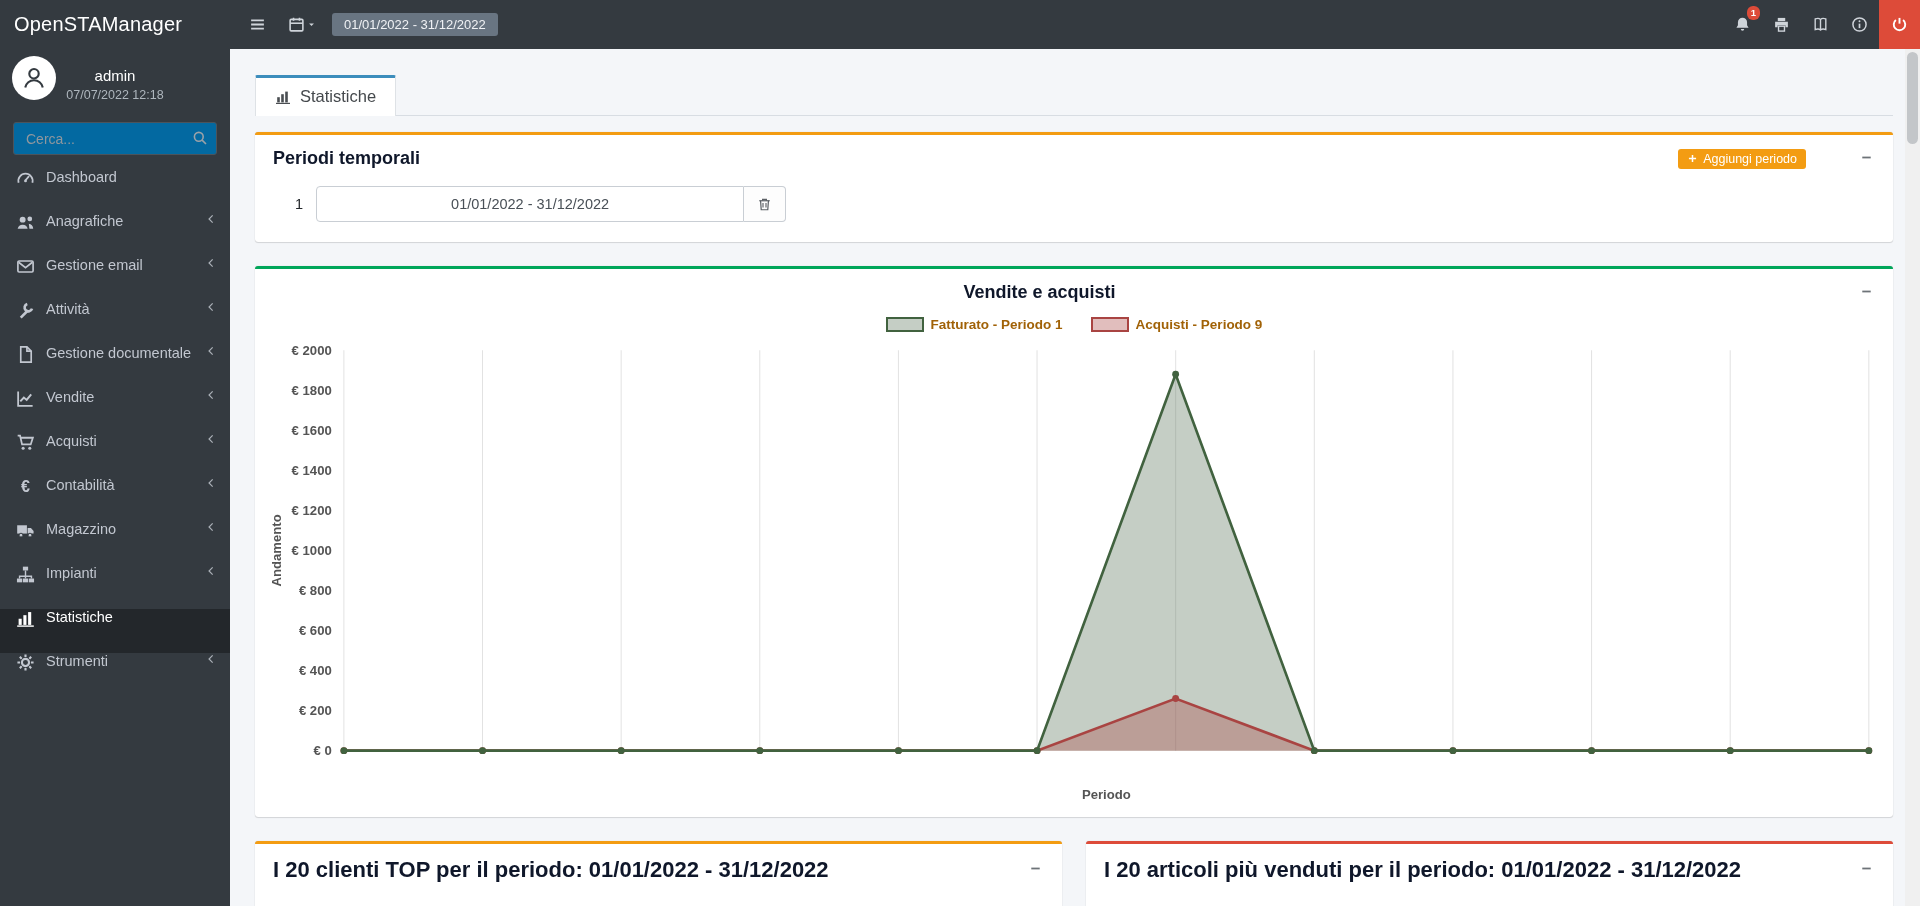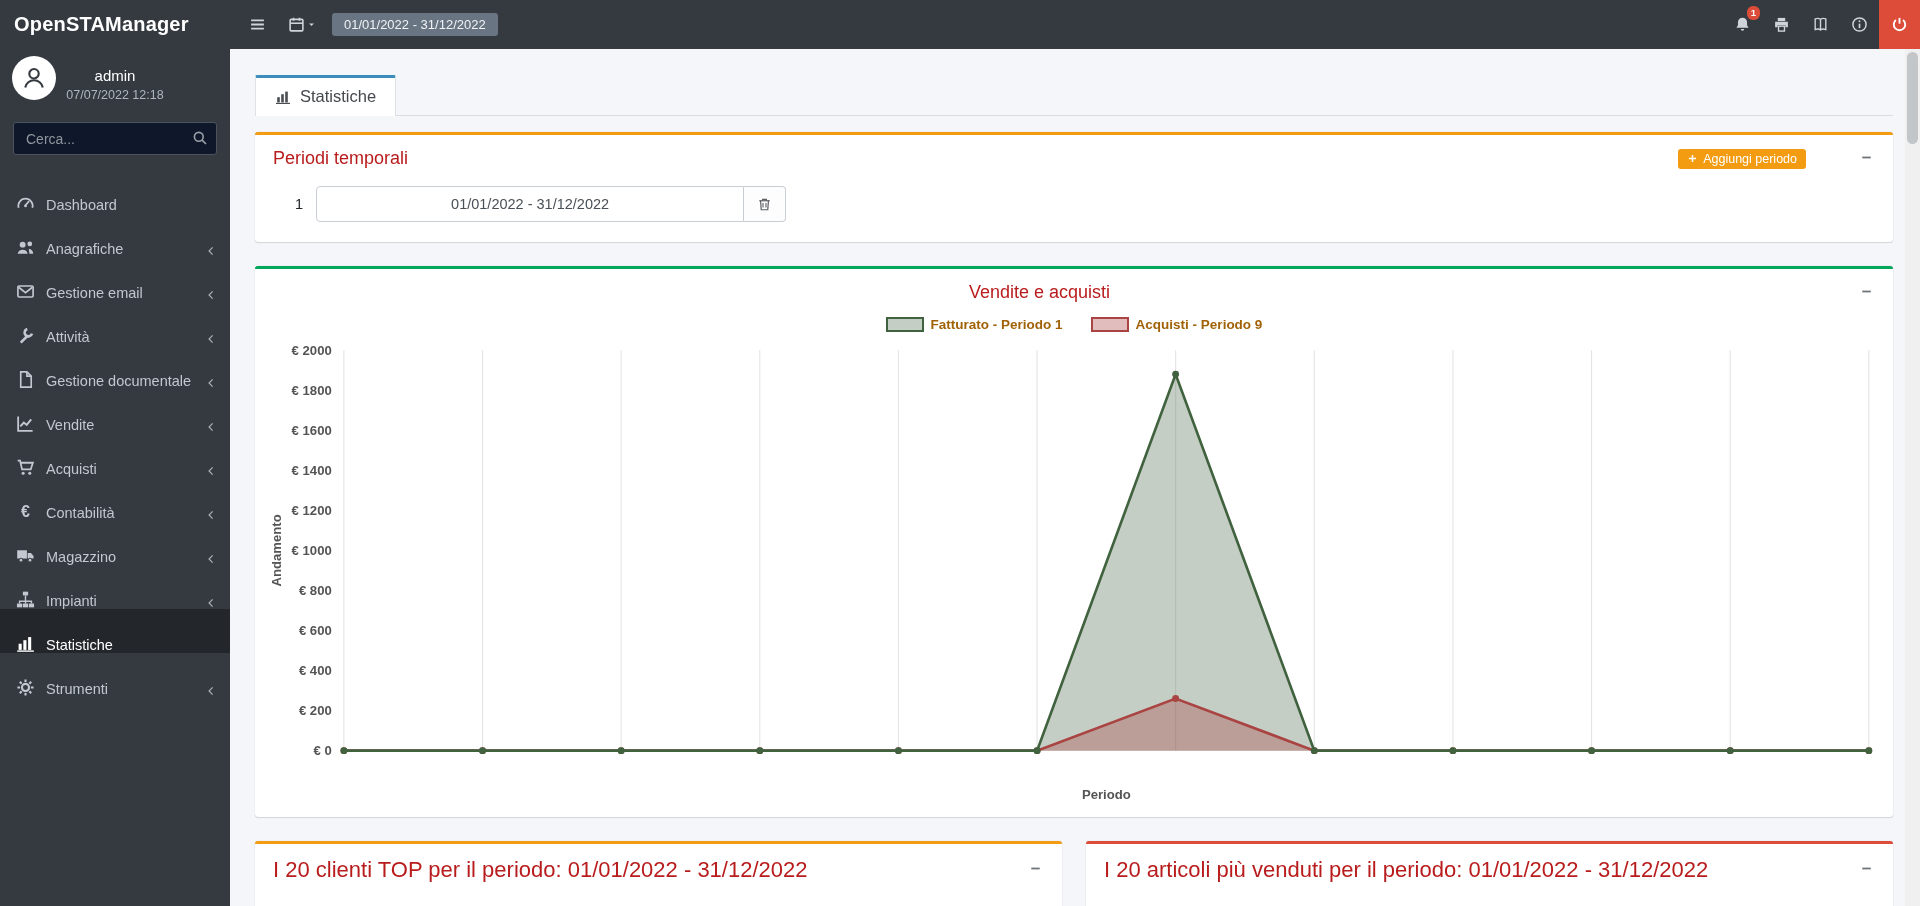--- a/index.html
+++ b/index.html
@@ -4,32 +4,32 @@
 <style>
 *{box-sizing:border-box;margin:0;padding:0}
 html,body{width:1920px;height:906px;overflow:hidden}
 body{font-family:"Liberation Sans","DejaVu Sans",sans-serif;background:var(--content-bg,#f4f6f9);position:relative}
 button{font-family:inherit;background:none;border:none;cursor:pointer;color:inherit}
 .icon{display:inline-flex;width:17px;height:17px;flex:none}
 .icon svg{width:100%;height:100%;display:block}
 
 
 .sidebar{position:absolute;left:0;top:0;width:230px;height:100%;background:var(--sidebar-bg,#343a40);z-index:5}
-.brand{height:49px;display:flex;align-items:center;padding-left:14px;color:#fff;font-size:20px;font-weight:bold;letter-spacing:.2px;cursor:pointer}
+.brand{height:49px;display:flex;align-items:center;padding-left:14px;color:#fff;font-size:20px;font-weight:normal;letter-spacing:.2px;cursor:pointer}
 .user-panel{position:relative;padding:9px 10px 10px;text-align:center}
 .avatar{position:absolute;left:12px;top:7px;width:44px;height:44px;border-radius:50%;background:#fff;color:#343a40;display:flex;align-items:center;justify-content:center}
 .avatar .icon{width:26px;height:26px}
 .user-name{color:#fff;font-size:15px;line-height:20px;margin-top:8px}
 .user-date{color:#aeb6bd;font-size:12.5px;margin-top:2px}
 .search-box{position:relative;margin:10px 13px 14px}
-.search-box input{width:100%;height:33px;background:#0f172a;border:1px solid #4b545c;border-radius:3px;color:#d0d4d9;font-size:14px;padding:0 34px 0 12px;outline:none}
+.search-box input{width:100%;height:33px;background:#0369a1;border:1px solid #4b545c;border-radius:3px;color:#d0d4d9;font-size:14px;padding:0 34px 0 12px;outline:none}
 .search-box input::placeholder{color:#8f979e}
 .search-ico{position:absolute;right:9px;top:8px;color:#9aa1a8;cursor:pointer;width:16px;height:16px}
 .menu{display:flex;flex-direction:column;margin-top:2px}
-.menu-item{position:relative;display:flex;align-items:flex-end;height:44px;padding:0 16px;color:#c2c7d0;font-size:14.5px;cursor:pointer}
+.menu-item{position:relative;display:flex;align-items:flex-start;height:44px;padding:0 16px;color:#c2c7d0;font-size:14.5px;cursor:pointer}
 .menu-item .icon{width:19px;height:19px;margin-right:11px;color:#c2c7d0}
 .menu-item.active{background:var(--sidebar-active-bg,#23272b);color:#fff}
 .menu-item.active .icon{color:#fff}
 .menu-item .chevron{position:absolute;right:13px;width:12px;height:12px;margin-right:0;color:#aab0b7}
 .euro-glyph{font-weight:bold;font-size:16px;line-height:19px;width:100%;text-align:center;display:block}
 
 
 .navbar{position:absolute;left:230px;right:0;top:0;height:49px;background:var(--navbar-bg,#343a40);display:flex;align-items:center;z-index:4}
 .nav-btn{display:flex;align-items:center;gap:3px;color:#cfd4da;padding:0 11px;height:100%}
 .nav-btn.first{margin-left:8px}
@@ -43,21 +43,21 @@
 
 .content{position:absolute;left:230px;top:49px;right:15px;bottom:0;padding:26px 12px 0 25px;overflow:hidden}
 .tabs-row{display:flex;border-bottom:1px solid #d8dde3}
 .tab{display:flex;align-items:center;gap:9px;background:#fff;border:1px solid #dee2e6;border-bottom:none;border-top:3px solid var(--tab-accent,#3c8dbc);padding:9px 19px 10px;font-size:16.5px;color:#44484c;margin-bottom:-1px;border-radius:2px 2px 0 0;cursor:pointer}
 .tab .icon{width:16px;height:16px;color:#4a4e52}
 
 .card{background:#fff;border-top:3px solid #ccc;border-radius:3px;box-shadow:0 1px 1px rgba(0,0,0,.12),0 0 1px rgba(0,0,0,.2)}
 #periods-card{margin-top:16px}
 #sales-card{margin-top:24px}
 .card-header{display:flex;align-items:center;padding:13px 18px 9px}
-.card-title{font-size:18px;font-weight:400;color:#b91c1c;flex:1}
+.card-title{font-size:18px;font-weight:700;color:#0f172a;flex:1}
 .btn-warning{display:inline-flex;align-items:center;gap:5px;background:var(--warning,#f39c12);color:#fff;font-size:12.5px;padding:3px 9px;border-radius:3px}
 .btn-warning .icon{width:11px;height:11px}
 .collapse-btn{color:#6d7378;margin-left:52px;padding:2px}
 .collapse-btn .icon{width:13px;height:13px}
 .periods-body{display:flex;align-items:center;gap:13px;padding:8px 18px 20px}
 .row-num{margin-left:22px;font-size:14.5px;color:#212529}
 .input-group{display:flex}
 .period-input{width:428px;height:36px;border:1px solid #c9ced4;border-radius:4px 0 0 4px;text-align:center;font-size:14.5px;color:#495057;font-family:inherit;outline:none;background:#fff}
 .trash-btn{width:42px;height:36px;border:1px solid #c9ced4;border-left:none;border-radius:0 4px 4px 0;background:#fdfdfd;color:#5c6166;display:flex;align-items:center;justify-content:center}
 .trash-btn .icon{width:15px;height:15px}

